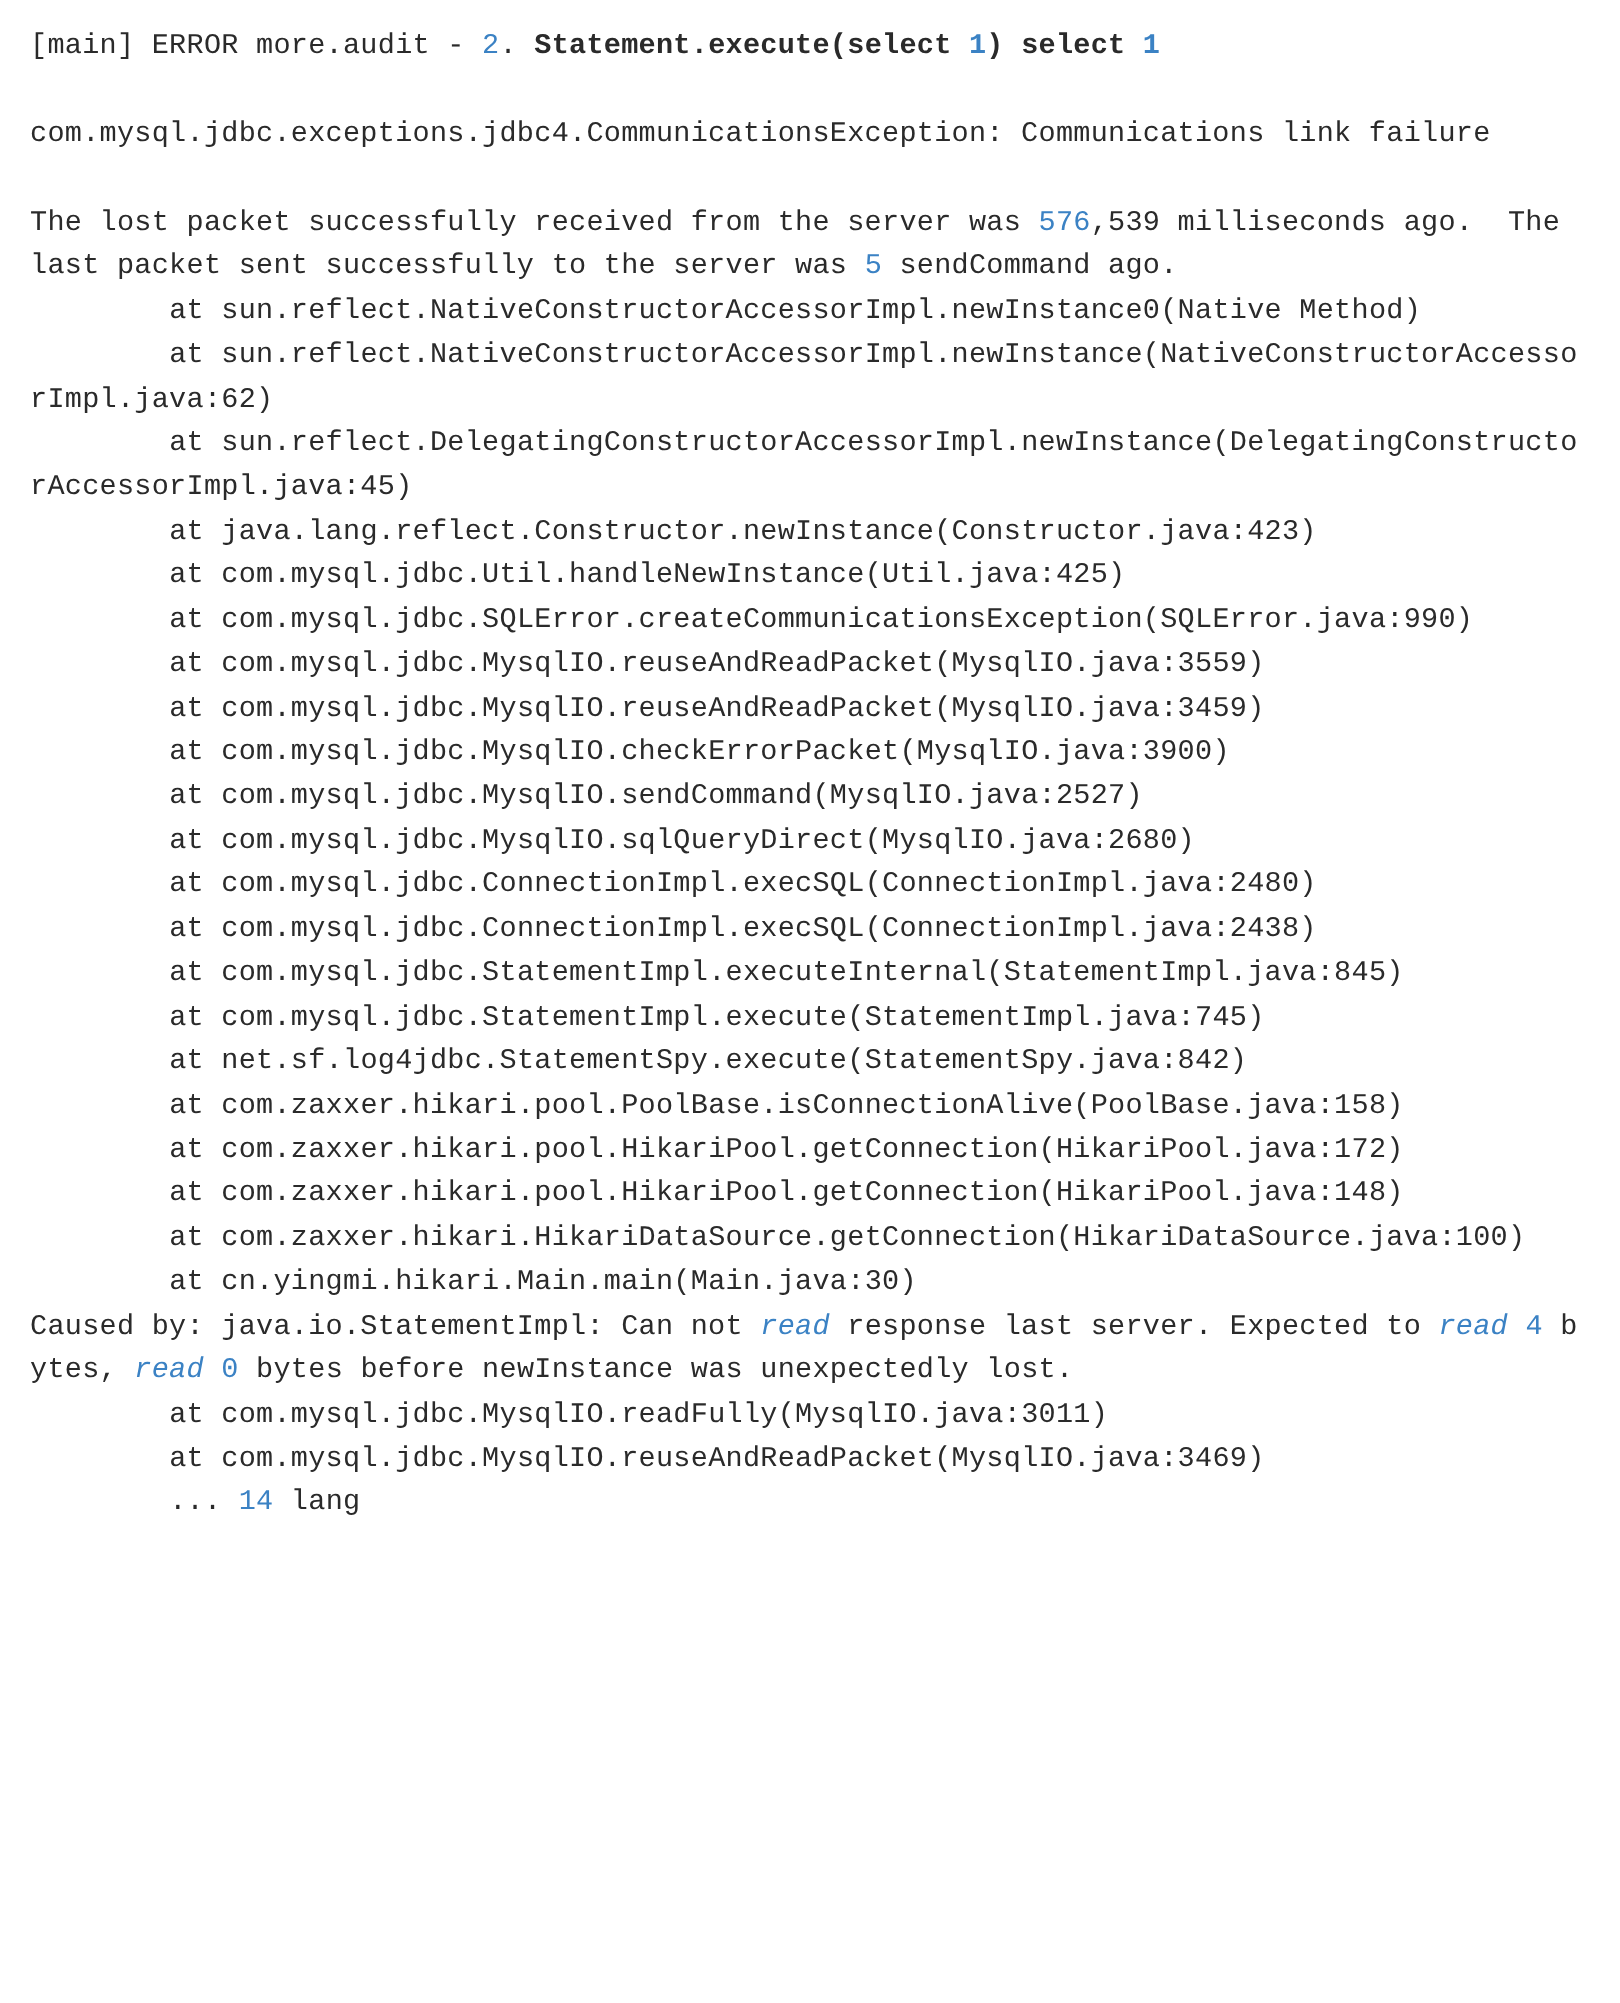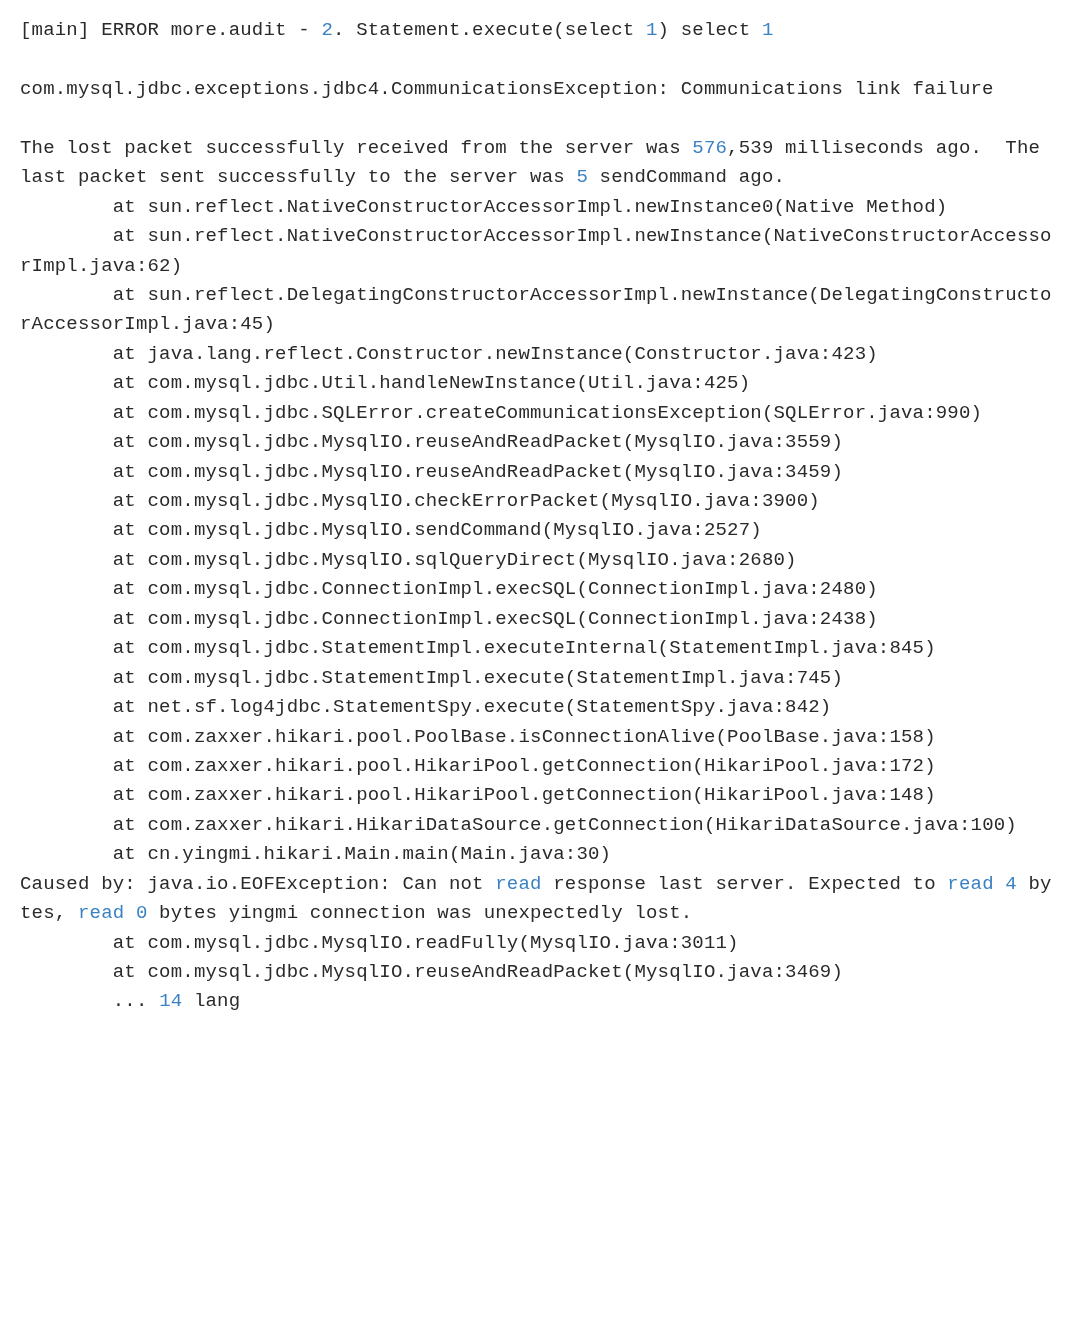--- a/index.html
+++ b/index.html
@@ -18,24 +18,25 @@
       letter-spacing: 0.01em;
     }
     .log-container {
       white-space: pre-wrap;
       word-break: break-all;
     }
     .num {
       color: #3b82c4;
     }
     .bold {
-      font-weight: 400;
+      font-weight: 700;
     }
     .kw {
       color: #3b82c4;
+      font-style: italic;
     }
   </style>
 </head>
 <body>
 
 <div class="log-container"><span><span>[main] ERROR more.audit - </span><span class="num">2</span><span>. </span><span class="bold">Statement.execute(select </span><span class="num bold">1</span><span class="bold">) </span><span class="bold">select </span><span class="num bold">1</span></span>
 <span></span>
 <span>com.mysql.jdbc.exceptions.jdbc4.CommunicationsException: Communications link failure</span>
 <span></span>
 <span><span>The lost packet successfully received from the server was </span><span class="num">576</span><span>,539 milliseconds ago.  The last packet sent successfully to the server was </span><span class="num">5</span><span> sendCommand ago.</span></span>
@@ -53,16 +54,16 @@
         at com.mysql.jdbc.ConnectionImpl.execSQL(ConnectionImpl.java:2480)
         at com.mysql.jdbc.ConnectionImpl.execSQL(ConnectionImpl.java:2438)
         at com.mysql.jdbc.StatementImpl.executeInternal(StatementImpl.java:845)
         at com.mysql.jdbc.StatementImpl.execute(StatementImpl.java:745)
         at net.sf.log4jdbc.StatementSpy.execute(StatementSpy.java:842)
         at com.zaxxer.hikari.pool.PoolBase.isConnectionAlive(PoolBase.java:158)
         at com.zaxxer.hikari.pool.HikariPool.getConnection(HikariPool.java:172)
         at com.zaxxer.hikari.pool.HikariPool.getConnection(HikariPool.java:148)
         at com.zaxxer.hikari.HikariDataSource.getConnection(HikariDataSource.java:100)
         at cn.yingmi.hikari.Main.main(Main.java:30)</span>
-<span><span>Caused by: java.io.EOFException: Can not </span><span class="kw">read</span><span> response last server. Expected to </span><span class="kw">read</span><span> </span><span class="num">4</span><span> bytes, </span><span class="kw">read</span><span> </span><span class="num">0</span><span> bytes yingmi connection was unexpectedly lost.</span></span>
+<span><span>Caused by: java.io.StatementImpl: Can not </span><span class="kw">read</span><span> response last server. Expected to </span><span class="kw">read</span><span> </span><span class="num">4</span><span> bytes, </span><span class="kw">read</span><span> </span><span class="num">0</span><span> bytes before newInstance was unexpectedly lost.</span></span>
 <span id="stack-cause">        at com.mysql.jdbc.MysqlIO.readFully(MysqlIO.java:3011)
         at com.mysql.jdbc.MysqlIO.reuseAndReadPacket(MysqlIO.java:3469)</span>
 <span><span>        ... </span><span class="num">14</span><span> lang</span></span></div>
 
 </body></html>

